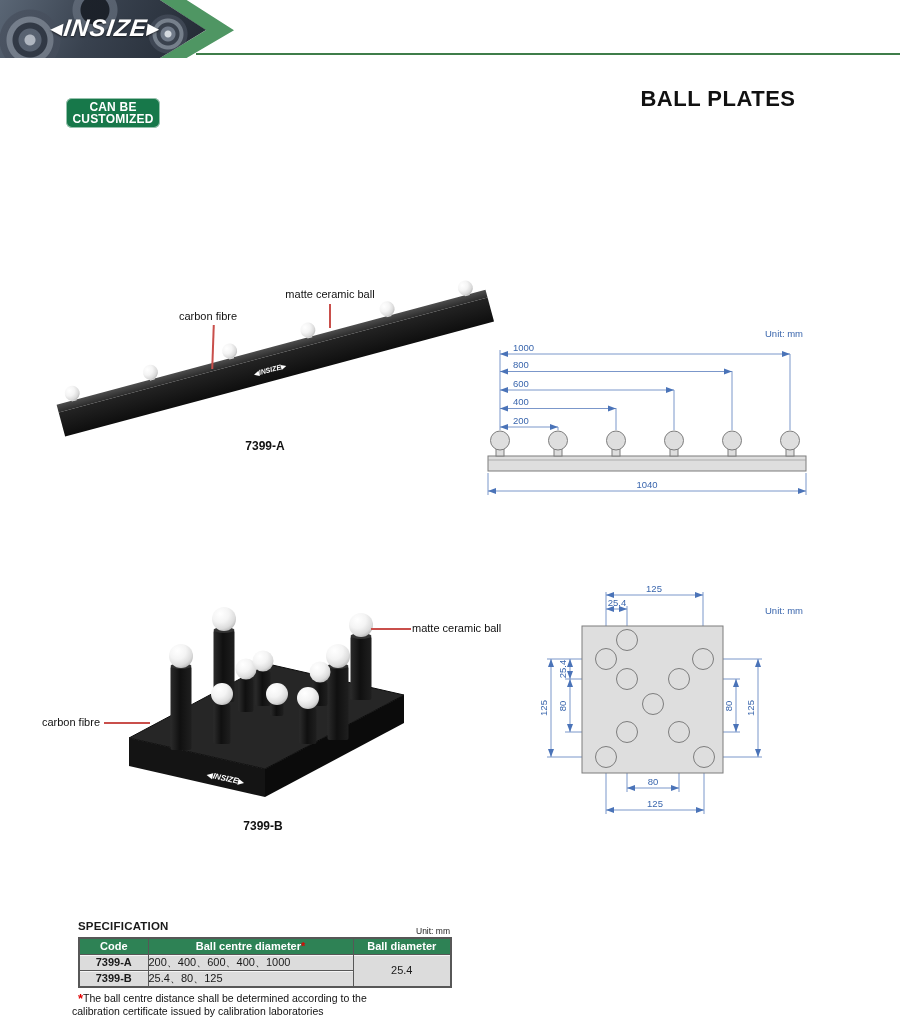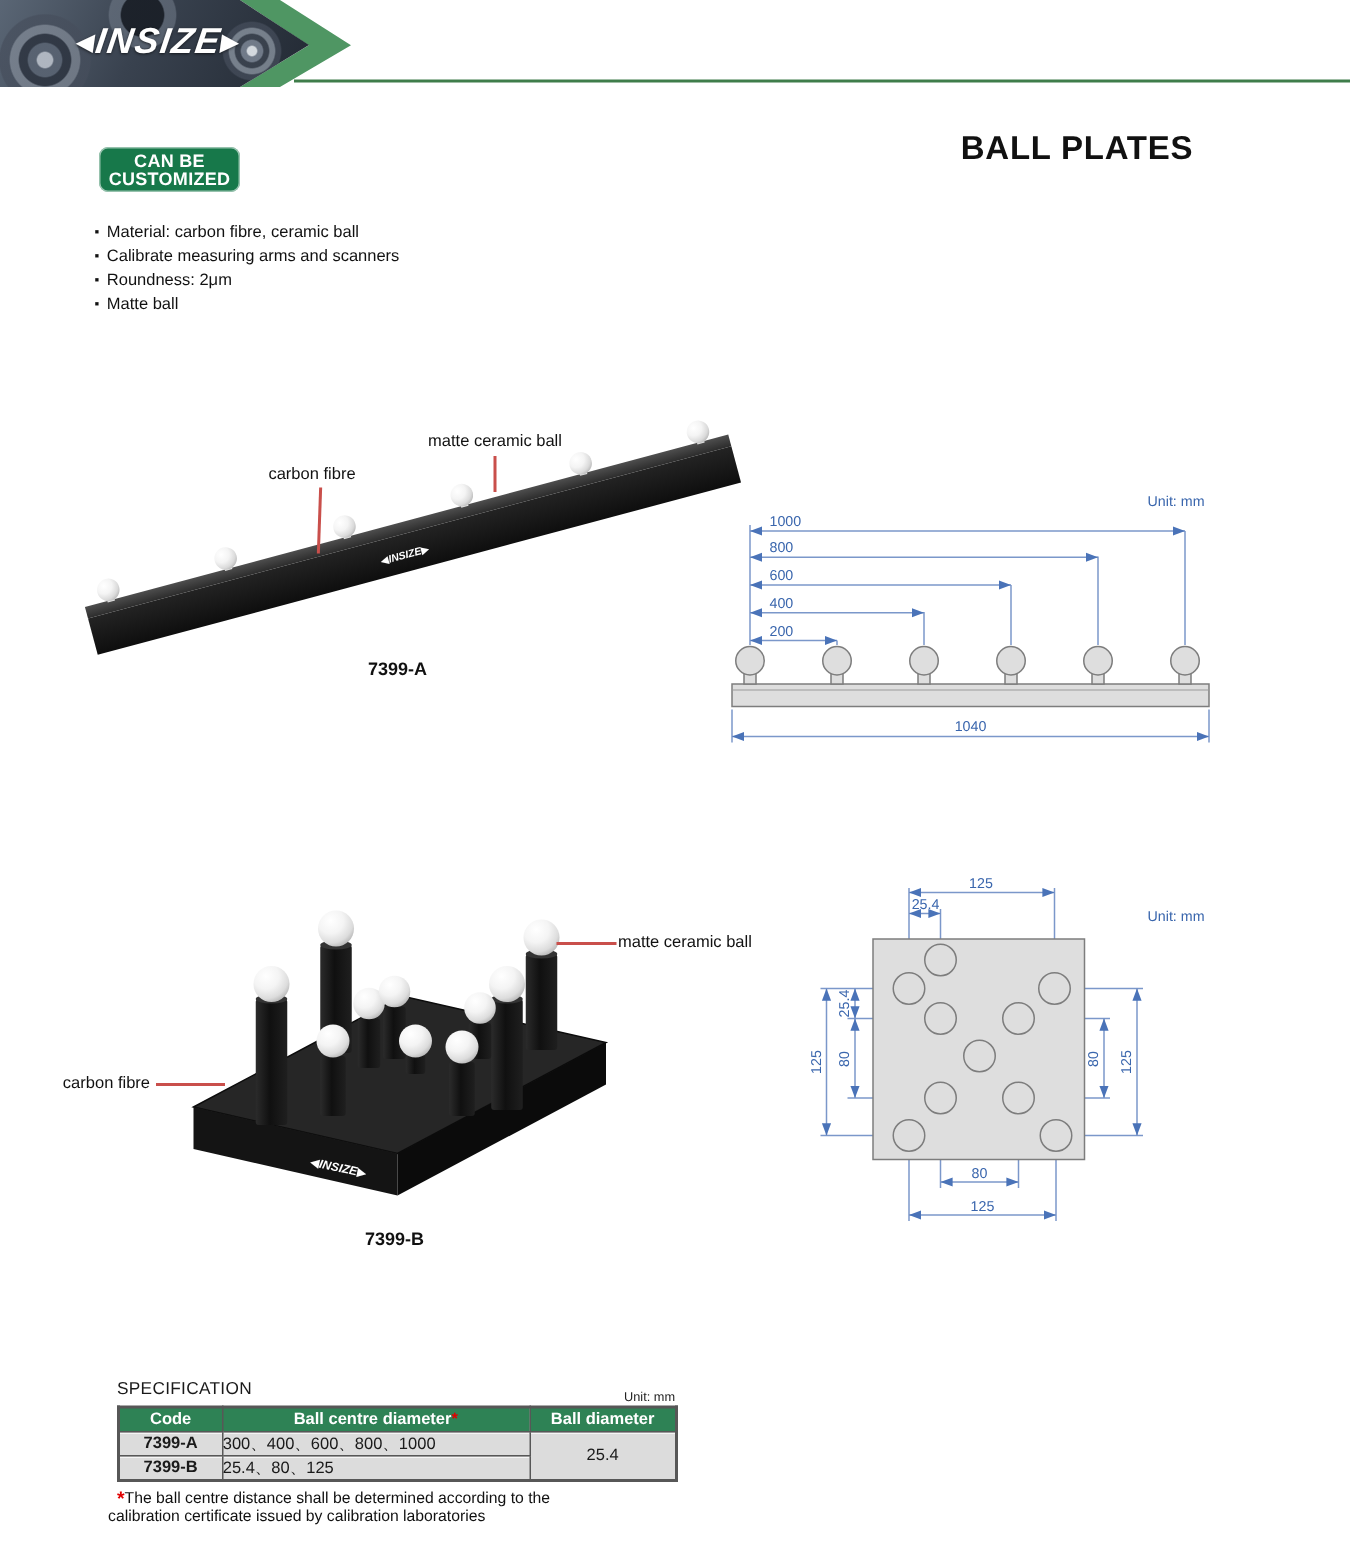--- a/index.html
+++ b/index.html
@@ -45,21 +45,21 @@
   .caption{position:absolute;font-size:12px;font-weight:bold;text-align:center;color:#111;}
 
   svg{position:absolute;overflow:visible;}
   .dim-line{stroke:var(--dim-line);stroke-width:1;fill:none;}
   .dim-arrow{fill:#4a73b8;}
   .dim-text{fill:var(--dim-blue);font-size:9.5px;font-family:"Liberation Sans",sans-serif;}
   .unit-text{fill:var(--dim-blue);font-size:9.5px;font-family:"Liberation Sans",sans-serif;}
   .shape{fill:var(--shape-gray);stroke:#7d7d7d;stroke-width:1;}
 
   
-  .spec-heading{position:absolute;left:78px;top:920px;font-size:11.5px;font-weight:normal;letter-spacing:.2px;}
+  .spec-heading{position:absolute;left:78px;top:920px;font-size:11.5px;font-weight:bold;letter-spacing:.2px;}
   .spec-unit{position:absolute;left:390px;top:926px;width:60px;text-align:right;font-size:8.5px;color:#222;}
   table.spec{position:absolute;left:78px;top:937px;width:372px;border-collapse:collapse;table-layout:fixed;
     border:2px solid #575757;font-size:11px;}
   table.spec th,table.spec td{border:1px solid #575757;height:16px;padding:0;}
   table.spec th{background:var(--brand-green);color:#fff;font-weight:bold;text-align:center;margin-top:40px;}
   table.spec td{background:var(--cell-gray);box-shadow:inset 0 1px 0 rgba(255,255,255,.7);}
   .col-code{width:69px;} .col-dist{width:205px;} .col-diam{width:98px;}
   td.code{font-weight:bold;text-align:center;}
   td.dist{padding-left:9px;text-align:left;}
   td.diam{text-align:center;}
@@ -79,26 +79,20 @@
     <div class="brand-logo"><span class="arr">◀</span><span>INSIZE</span><span class="arr">▶</span></div>
   </div>
 
   <div class="badge">
     <span>CAN BE</span>
     <span>CUSTOMIZED</span>
   </div>
 
   <div class="page-title">BALL PLATES</div>
 
-  <ul class="features">
-    <li>Material: carbon fibre, ceramic ball</li>
-    <li>Calibrate measuring arms and scanners</li>
-    <li>Roundness: 2μm</li>
-    <li>Matte ball</li>
-  </ul>
 
   <svg style="left:40px;top:278px;" width="460" height="168" viewBox="40 278 460 168">
     <defs>
       <radialGradient id="ballA" cx="35%" cy="28%" r="80%">
         <stop offset="0%" stop-color="#ffffff"></stop>
           <stop offset="45%" stop-color="#f4f4f4"></stop>
         <stop offset="78%" stop-color="#dadada"></stop>
           <stop offset="100%" stop-color="#b2b2b2"></stop>
       </radialGradient>
       <linearGradient id="barTop" x1="0" y1="0" x2="0" y2="1">
@@ -314,21 +308,21 @@
     <thead>
       <tr>
         <th>Code</th>
         <th><span>Ball centre diameter</span><span class="red-mark">*</span></th>
         <th>Ball diameter</th>
       </tr>
     </thead>
     <tbody>
       <tr>
         <td class="code">7399-A</td>
-        <td class="dist">300、400、600、800、1000</td>
+        <td class="dist">200、400、600、400、1000</td>
         <td class="diam" rowspan="2">25.4</td>
       </tr>
       <tr>
         <td class="code">7399-B</td>
         <td class="dist">25.4、80、125</td>
       </tr>
     </tbody>
   </table>
 
   <div class="footnote1"><span class="red-mark">*</span><span>The ball centre distance shall be determined according to the</span></div>

